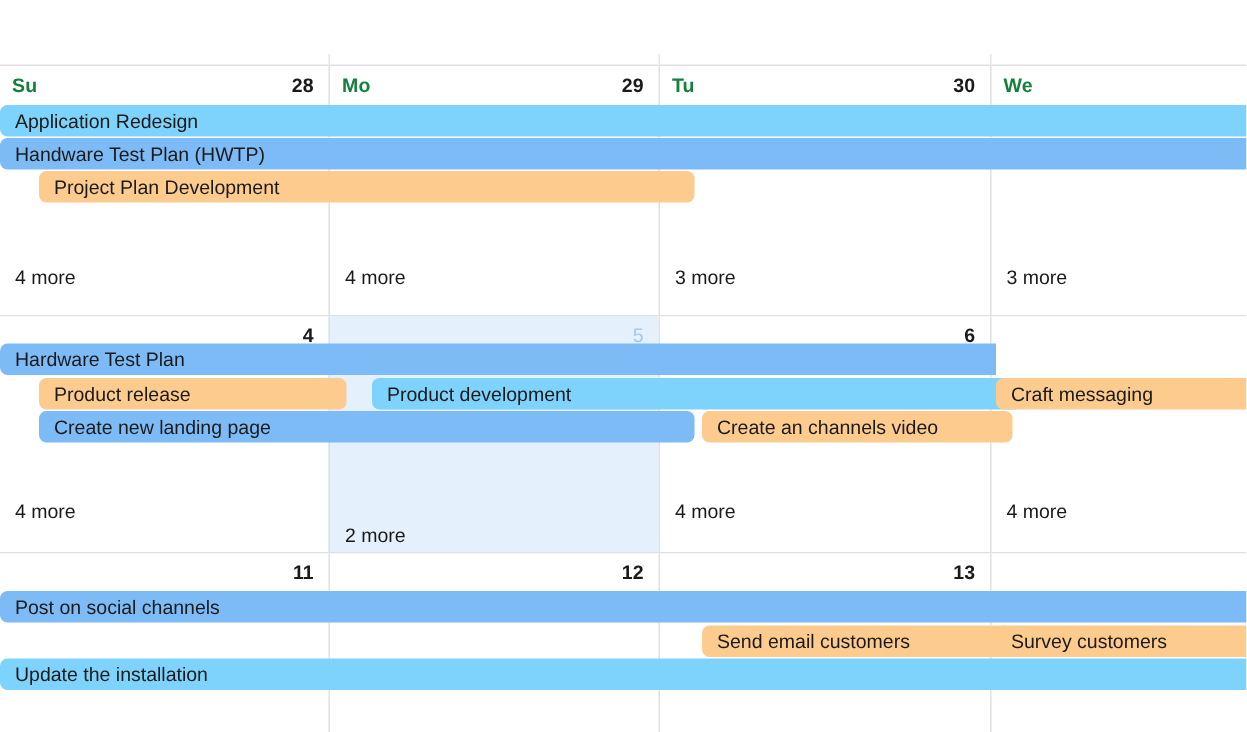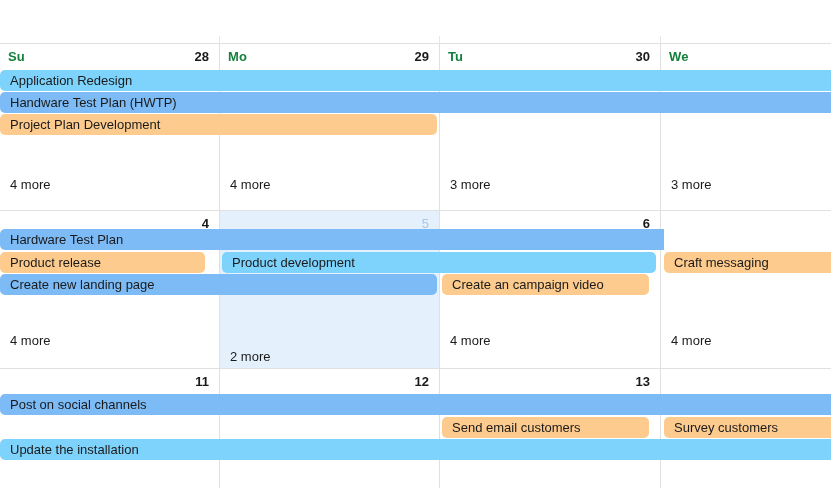--- a/index.html
+++ b/index.html
@@ -92,21 +92,21 @@
     color: #1a1a1a;
     padding-left: 10px;
     white-space: nowrap;
     overflow: hidden;
     border-radius: 0;
   }
   .ev-green  { background: #7dd3fc; }
   .ev-blue   { background: #7dbbf7; }
   .ev-orange { background: #fdcb8e; }
   .r-left  { border-top-left-radius: 5px;  border-bottom-left-radius: 5px; }
-  .r-right { border-top-right-radius: 5px; border-bottom-right-radius: 5px; }
+  .r-right { border-top-right-radius: 5px; border-bottom-right-radius: 5px; margin-left: 26px; }
 </style>
 </head>
 <body>
 
 <div class="calendar">
 
   <div class="top-strip">
     <div class="top-rule" style="left:219px"></div>
     <div class="top-rule" style="left:439px"></div>
     <div class="top-rule" style="left:660px"></div>
@@ -181,21 +181,21 @@
       <div class="more" style="left:10px;top:122px">4 more</div>
     </div>
 
     <div class="event ev-blue r-left" style="left:0px; top:18px; width:664px">Hardware Test Plan</div>
 
     <div class="event ev-orange r-left r-right" style="left:0px; top:41px; width:205px">Product release</div>
     <div class="event ev-green r-left r-right" style="left:222px; top:41px; width:434px">Product development</div>
     <div class="event ev-orange r-left" style="left:664px; top:41px; width:167px">Craft messaging</div>
 
     <div class="event ev-blue r-left r-right" style="left:0px; top:63px; width:437px">Create new landing page</div>
-    <div class="event ev-orange r-left r-right" style="left:442px; top:63px; width:207px">Create an campaign video</div>
+    <div class="event ev-orange r-left r-right" style="left:442px; top:63px; width:207px">Create an channels video</div>
   </div>
 
   <div class="week week-3">
 
     <div class="daycell first" style="left:0px;width:219px">
       <div class="day-header">
         <span class="daynum">11</span>
       </div>
     </div>
 

